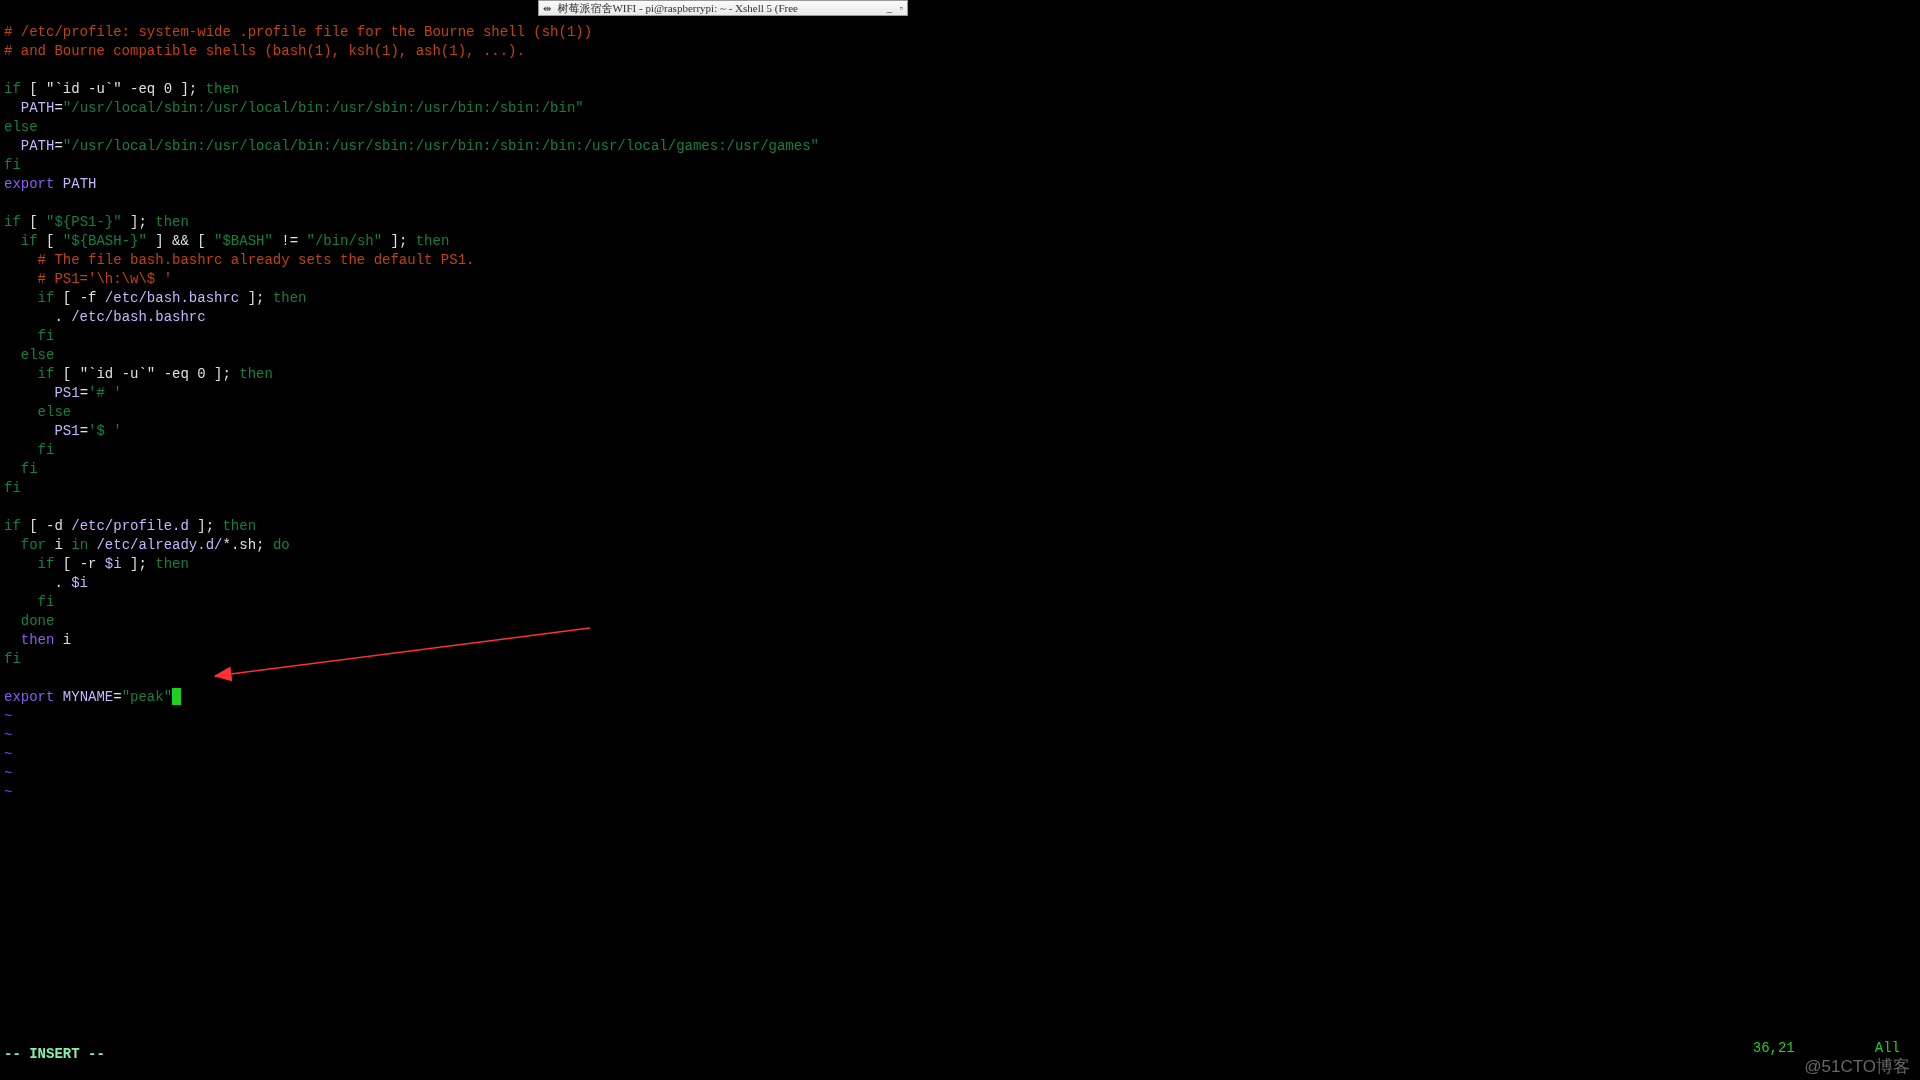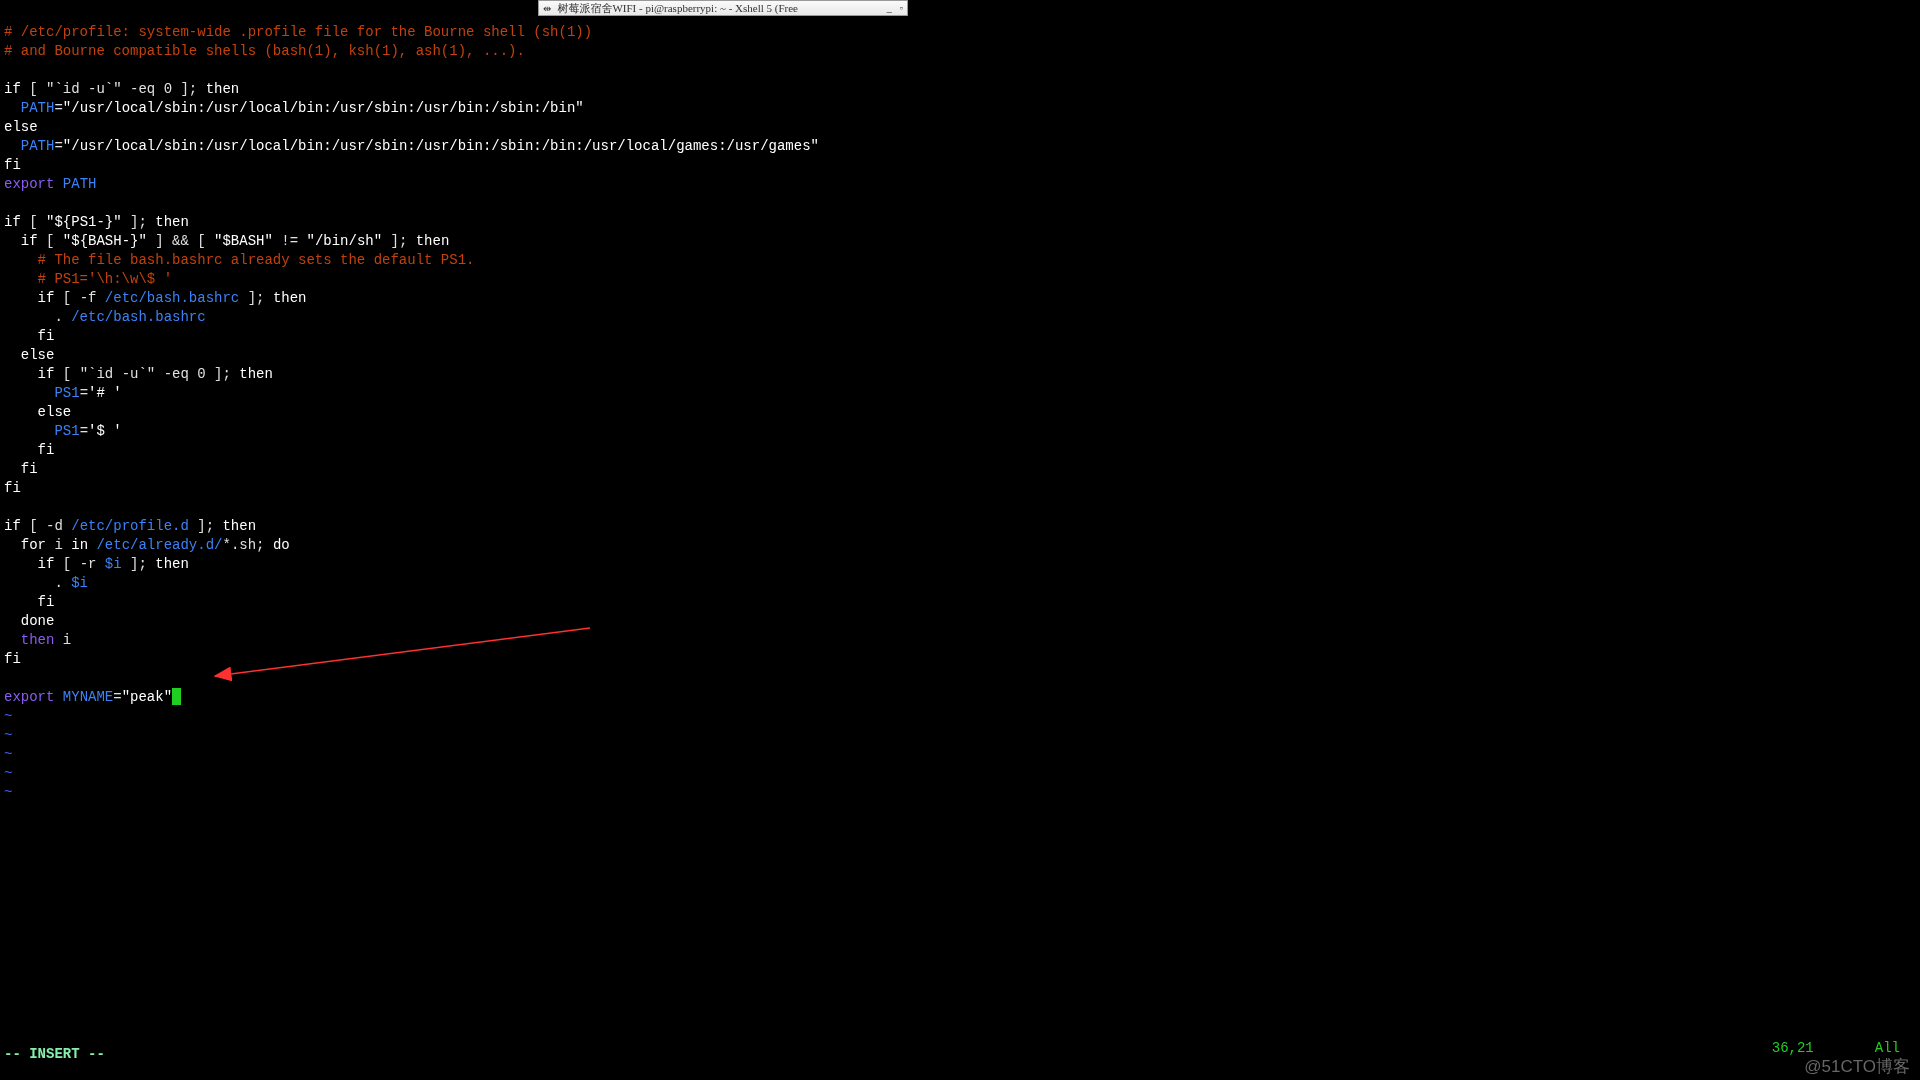--- a/index.html
+++ b/index.html
@@ -36,22 +36,22 @@
     .terminal {
       position: absolute;
       top: 4px;
       left: 4px;
       right: 4px;
       bottom: 4px;
       white-space: pre;
     }
     .c-comment { color: #c2410c; }
     .c-green { color: #8b5cf6; }
-    .c-yellow { color: #ffffff; }
-    .c-cyan { color: #3b82f6; }
+    .c-yellow { color: #15803d; }
+    .c-cyan { color: #c4b5fd; }
     .c-white { color: #e0e0e0; }
     .cursor {
       display: inline-block;
       width: 9px;
       height: 17px;
       background: #20d020;
       vertical-align: text-bottom;
     }
     .tilde { color: #4060ff; }
     .status-left {
@@ -60,21 +60,21 @@
       left: 4px;
       color: #86efac;
       font-weight: bold;
     }
     .status-right {
       position: absolute;
       bottom: 22px;
       right: 20px;
       color: #20d020;
       display: flex;
-      gap: 61px;
+      gap: 80px;
     }
     .watermark {
       position: absolute;
       bottom: 4px;
       right: 10px;
       color: #666;
       font-size: 17px;
       font-family: sans-serif;
     }
     .arrow-svg {

